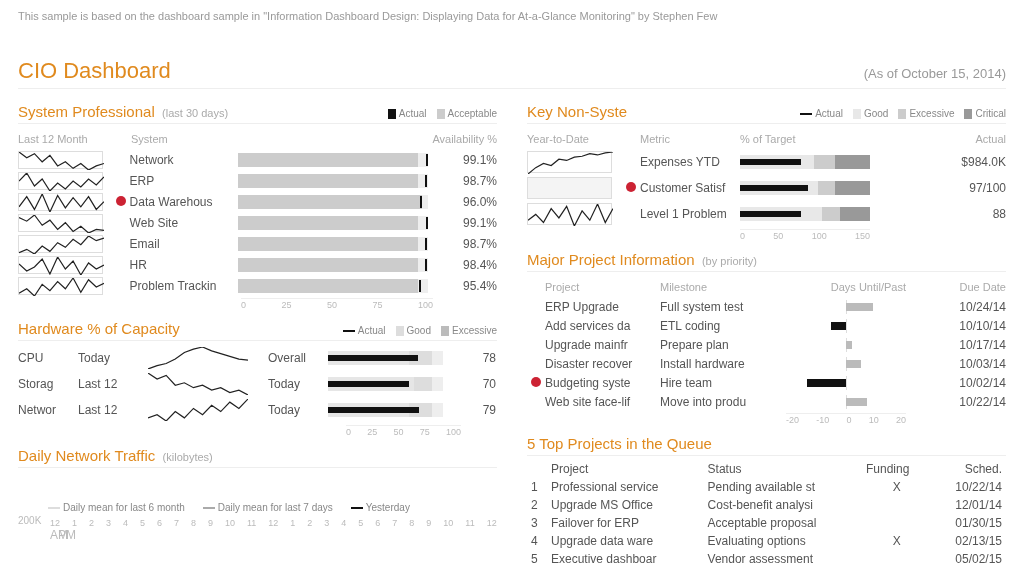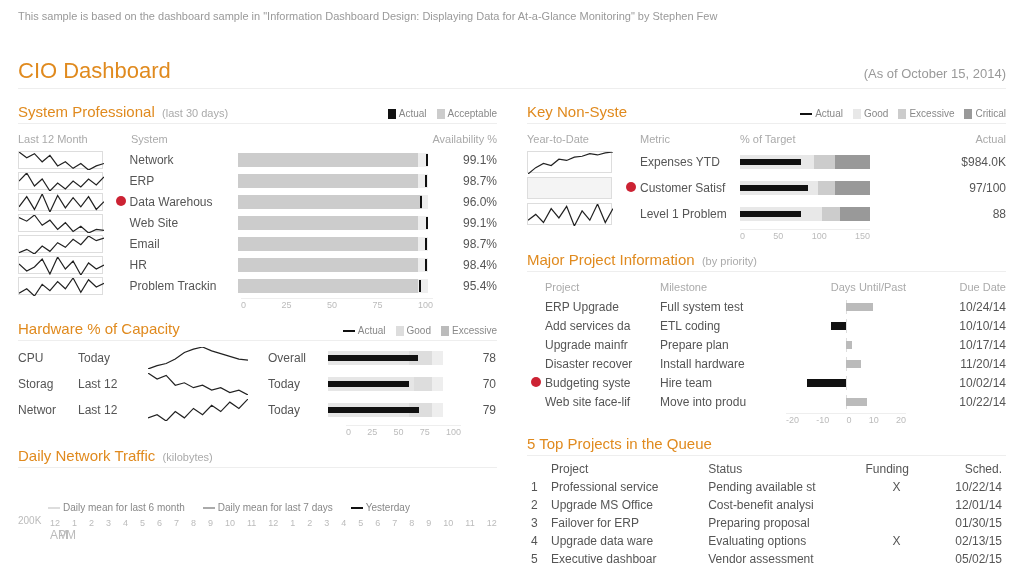--- a/index.html
+++ b/index.html
@@ -464,21 +464,21 @@
         <div class="row" style="height:19px">
       <div class="alert-col"></div>
       <div style="width:115px">Disaster recover</div>
       <div style="width:126px">Install hardware</div>
       <div style="width:120px">
         <div class="proj-bar-wrap">
           <div style="position:absolute;left:50%;top:0;bottom:0;width:1px;background:#ddd"></div>
           <div class="proj-bar" style="left:50%;width:12.5%;background:#bbb"></div>
         </div>
       </div>
-      <div style="flex:1" class="num">11/20/14</div>
+      <div style="flex:1" class="num">10/03/14</div>
     </div>
         <div class="row" style="height:19px">
       <div class="alert-col"><span class="alert-dot"></span></div>
       <div style="width:115px">Budgeting syste</div>
       <div style="width:126px">Hire team</div>
       <div style="width:120px">
         <div class="proj-bar-wrap">
           <div style="position:absolute;left:50%;top:0;bottom:0;width:1px;background:#ddd"></div>
           <div class="proj-bar" style="left:17.5%;width:32.5%;background:#111"></div>
         </div>
@@ -530,21 +530,21 @@
           <tr>
       <td>2</td>
       <td>Upgrade MS Office</td>
       <td>Cost-benefit analysi</td>
       <td style="text-align:center"></td>
       <td class="num">12/01/14</td>
     </tr>
           <tr>
       <td>3</td>
       <td>Failover for ERP</td>
-      <td>Preparing proposal</td>
+      <td>Acceptable proposal</td>
       <td style="text-align:center"></td>
       <td class="num">01/30/15</td>
     </tr>
           <tr>
       <td>4</td>
       <td>Upgrade data ware</td>
       <td>Evaluating options</td>
       <td style="text-align:center">X</td>
       <td class="num">02/13/15</td>
     </tr>

